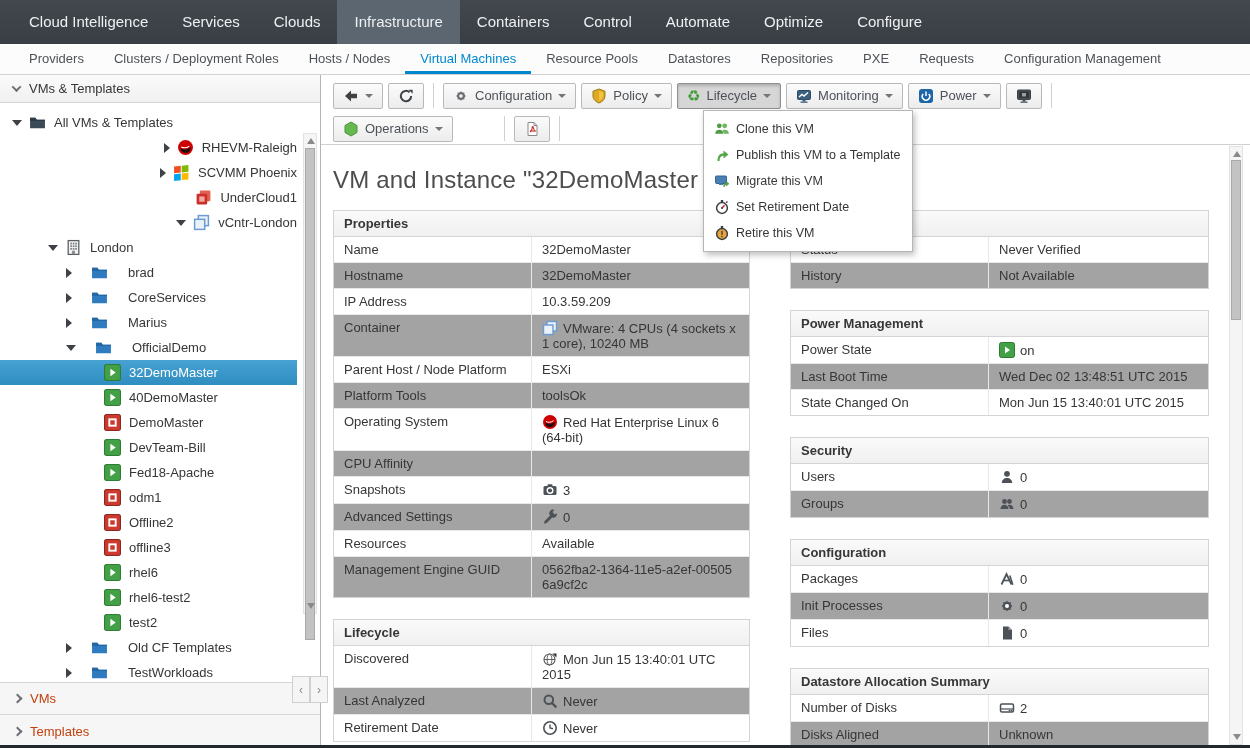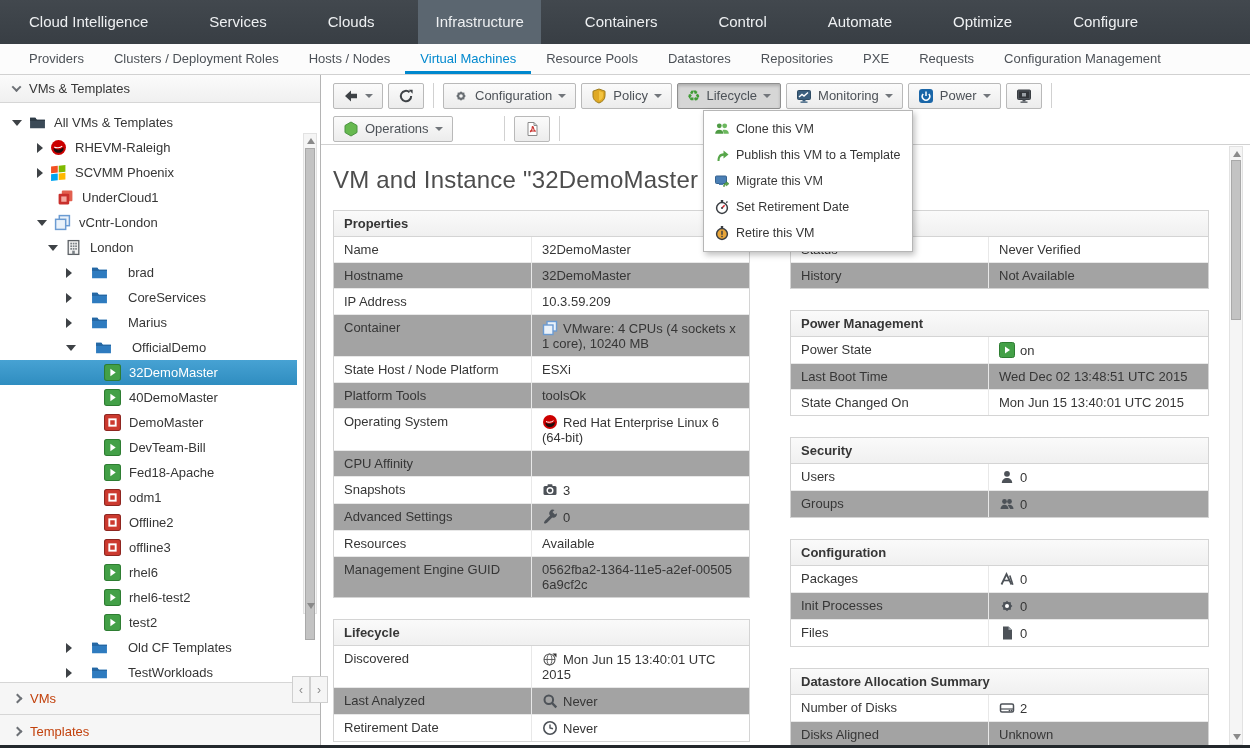--- a/index.html
+++ b/index.html
@@ -1,20 +1,20 @@
 <!DOCTYPE html>
 <html><head>
 <meta charset="utf-8">
 <style>
   * { box-sizing: border-box; margin:0; padding:0; }
   html,body { width:1250px; height:748px; overflow:hidden; }
   body { font-family:"Liberation Sans", sans-serif; background:#fff; position:relative; font-size:13px; color:#363636; }
 
   
-  .topnav { height:44px; background:linear-gradient(#42484e,#383e44); display:flex; align-items:stretch; padding-left:12px;gap:27px; }
+  .topnav { height:44px; background:linear-gradient(#42484e,#383e44); display:flex; align-items:stretch; padding-left:12px; }
   .topnav .tn-item { color:#eef0f2; font-size:15px; line-height:44px; padding:0 17px; cursor:default; }
   .topnav .tn-item.active { background:#5b6670; }
 
   
   .subnav { height:31px; background:#fcfcfc; border-bottom:1px solid #d1d1d1; display:flex; align-items:stretch; padding-left:14px; }
   .subnav .sn-item { font-size:13px; color:#4d5258; line-height:29px; padding:0 15px; }
   .subnav .sn-item.active { color:#0088ce; box-shadow:inset 0 -3px 0 #0088ce; }
 
   
   .layout { display:flex; height:673px; position:relative; }
@@ -25,21 +25,21 @@
   .chev { width:7px; height:7px; border-right:2px solid #6d7176; border-bottom:2px solid #6d7176; display:inline-block; margin-right:9px; }
   .chev.down { transform:rotate(45deg) translate(-1px,-1px); }
   .chev.right { transform:rotate(-45deg); }
   .tree { flex:1; position:relative; overflow:hidden; padding-top:7px; }
   .trow { height:25px; display:flex; align-items:center; width:297px; white-space:nowrap; }
   .trow.selected { background:linear-gradient(#47a2d3,#2f8dc0); color:#fff; }
   .exp { width:0; height:0; margin-right:7px; flex:none; }
   .exp.c { border-top:5px solid transparent; border-bottom:5px solid transparent; border-left:6px solid #3e4246; }
   .exp.e { border-left:5px solid transparent; border-right:5px solid transparent; border-top:6px solid #3e4246; }
   .exp.sp { width:13px; border:none; }
-  .lvl0{padding-left:12px;} .lvl1{padding-left:37px;} .lvl2{padding-left:48px;} .lvl3{padding-left:66px;gap:12px;} .lvl4{padding-left:104px;}
+  .lvl0{padding-left:12px;} .lvl1{padding-left:24px;justify-content:flex-end;} .lvl2{padding-left:48px;} .lvl3{padding-left:66px;gap:12px;} .lvl4{padding-left:104px;}
   .ti { width:17px; height:17px; margin-right:8px; flex:none; }
   .sb-acc { height:32px; border-top:1px solid #d6d6d6; background:#f6f6f6; display:flex; align-items:center; padding-left:14px; color:#c2410c; }
   
   .tscroll { position:absolute; right:3px; top:30px; bottom:68px; width:14px; background:#f5f5f5; border:1px solid #e2e2e2; }
   .tscroll .up, .tscroll .dn { position:absolute; left:3px; width:0; height:0; border-left:4px solid transparent; border-right:4px solid transparent; }
   .tscroll .up { top:4px; border-bottom:6px solid #8a8a8a; }
   .tscroll .dn { bottom:4px; border-top:6px solid #8a8a8a; }
   .tscroll .thumb { position:absolute; left:1px; top:14px; width:10px; height:492px; background:#c3c3c3; border:1px solid #a9a9a9; }
   
   .collapse-ctl { position:absolute; left:292px; top:601px; display:flex; z-index:40; }
@@ -444,21 +444,21 @@
                 <div class="cell-r"><span>10.3.59.209</span></div>
               </div>
             <div class="row alt">
                 <div class="cell-l">Container</div>
                 <div class="cell-r"><svg class="i16" viewBox="0 0 16 16">
                     <rect x="5" y="1.5" width="9.5" height="9.5" fill="#eaf2fa" stroke="#6b9bd2" stroke-width="1.4"></rect>
                     <rect x="1.5" y="5" width="9.5" height="9.5" fill="#eaf2fa" stroke="#6b9bd2" stroke-width="1.4"></rect>
                   </svg><span>VMware: 4 CPUs (4 sockets x 1 core), 10240 MB</span></div>
               </div>
             <div class="row">
-                <div class="cell-l">State Host / Node Platform</div>
+                <div class="cell-l">Parent Host / Node Platform</div>
                 <div class="cell-r"><span>ESXi</span></div>
               </div>
             <div class="row alt">
                 <div class="cell-l">Platform Tools</div>
                 <div class="cell-r"><span>toolsOk</span></div>
               </div>
             <div class="row">
                 <div class="cell-l">Operating System</div>
                 <div class="cell-r"><svg class="i16" viewBox="0 0 16 16">
                     <circle cx="8" cy="8" r="7" fill="#c00"></circle>

